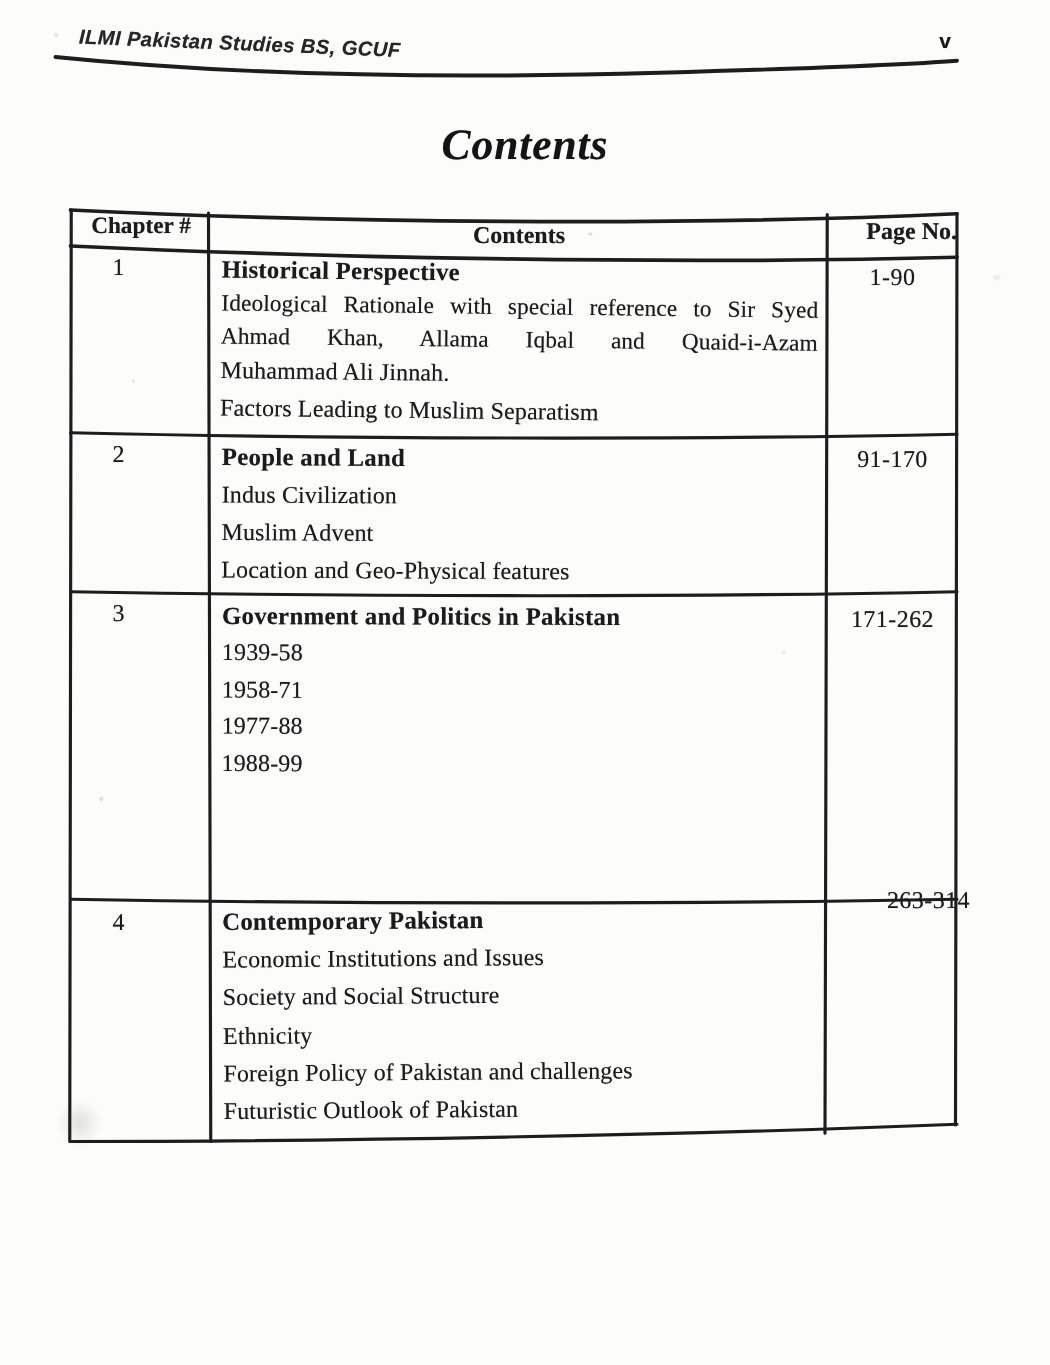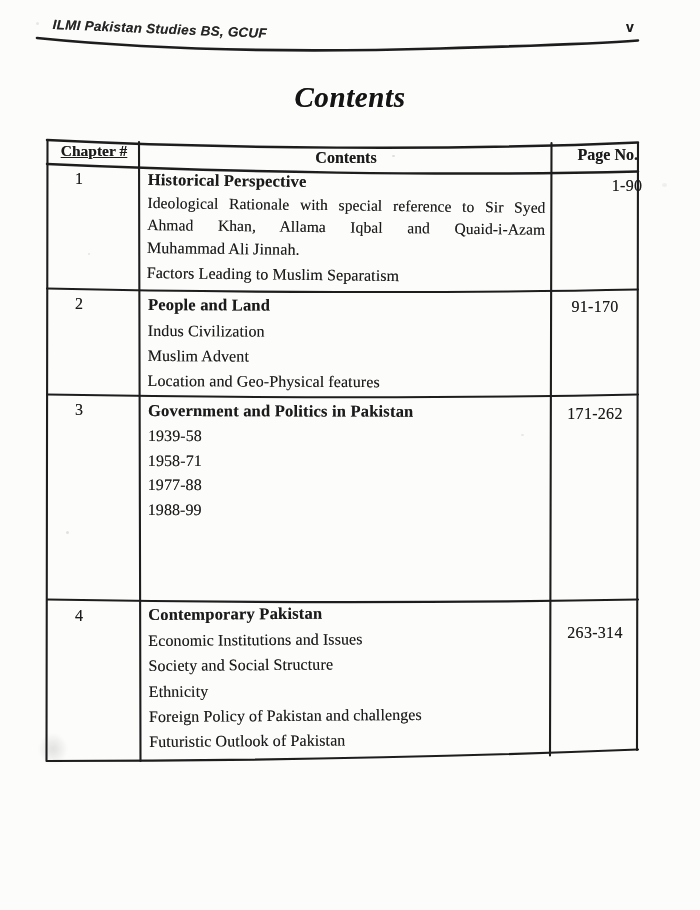--- a/index.html
+++ b/index.html
@@ -34,35 +34,35 @@
     left:618px;top:19px;width:24px;text-align:center;
     font-family:"Liberation Sans","DejaVu Sans",sans-serif;
     font-weight:700;font-size:14px;color:#1a1a1a;
   }
   .doc-title{
     left:0;top:81px;width:700px;text-align:center;
     font-size:29px;font-weight:700;font-style:italic;letter-spacing:.6px;
     color:#141414;
   }
   .colh{font-weight:700;font-size:16px;text-align:center;}
-  .colh.chap{left:49px;top:142px;width:90px;font-size:15.5px;text-decoration:underline;}
+  .colh.chap{left:49px;top:142px;width:90px;font-size:15.5px;}
   .colh.cont{left:141px;top:149px;width:410px;}
   .colh.page{left:552px;top:146px;width:86px;text-align:right;}
 
   .chnum{left:47px;width:64px;text-align:center;font-size:16px;}
   .chnum.r1{top:170px;}
   .chnum.r2{top:295px;}
   .chnum.r3{top:401px;}
   .chnum.r4{top:607px;}
 
   .pg{left:552px;width:86px;text-align:center;font-size:16px;letter-spacing:.3px;}
-  .pg.r1{top:177px;margin-left:32px;}
+  .pg.r1{top:177px;}
   .pg.r2{top:298px;}
   .pg.r3{top:405px;}
-  .pg.r4{top:624px;}
+  .pg.r4{top:592px;padding-left:24px;}
 
   .cell{left:148px;width:398px;transform-origin:0 0;}
   .cell .ct{font-weight:700;font-size:16.5px;letter-spacing:.2px;}
   .cell .ln{font-size:16px;letter-spacing:.1px;}
   .cell .jl{
     font-size:15.5px;letter-spacing:.1px;
     text-align:justify;text-align-last:justify;
     white-space:normal;
   }
   #row1{top:167px;transform:rotate(.7deg);}

